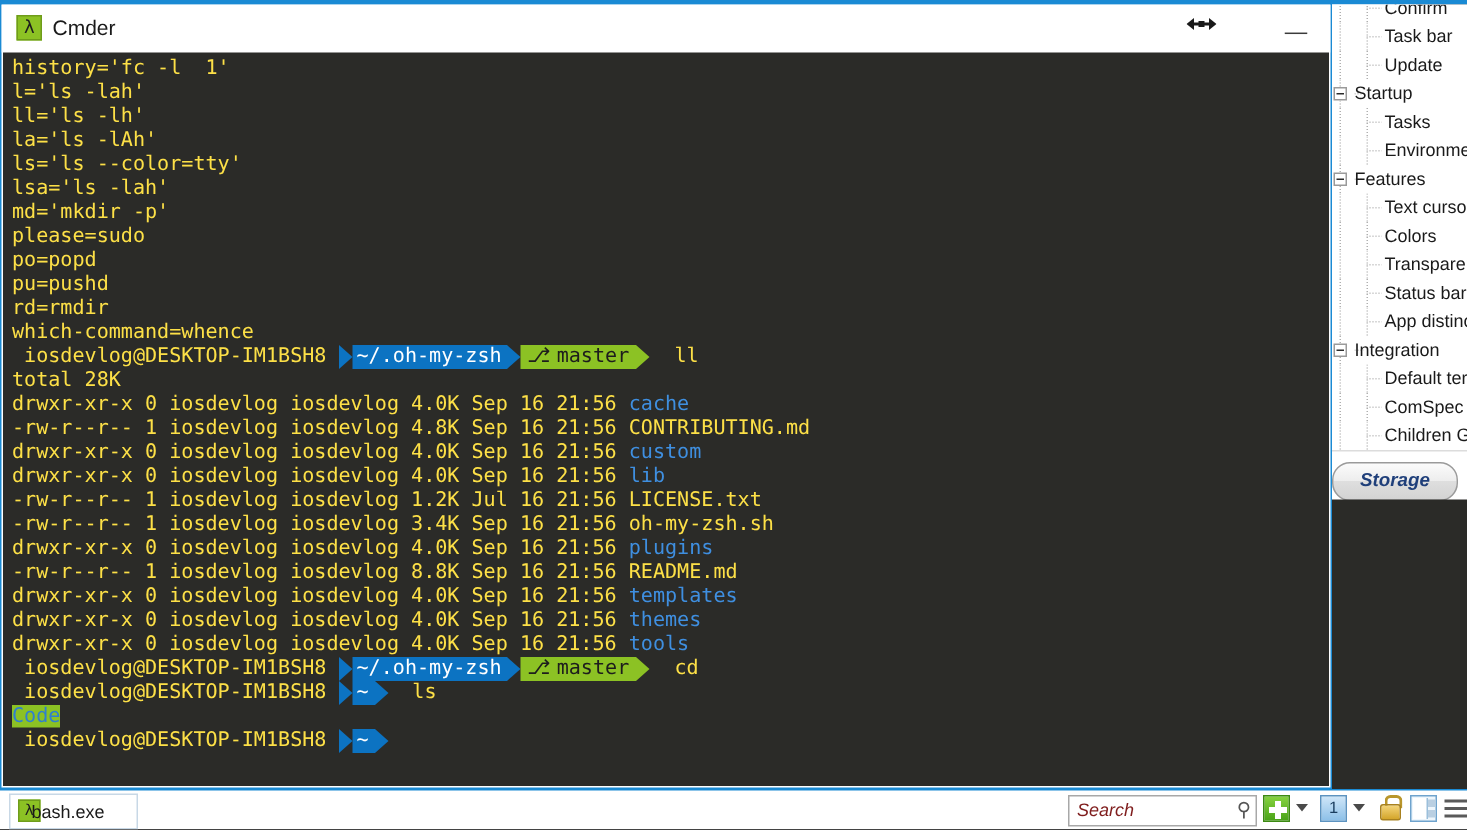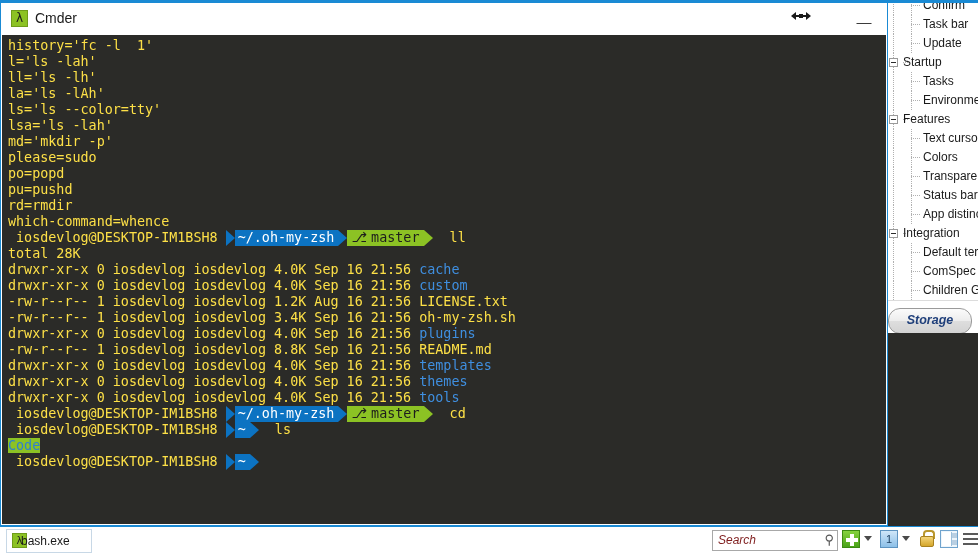--- a/index.html
+++ b/index.html
@@ -544,22 +544,24 @@
         <div class="line"><span class="plain">lsa='ls -lah'</span></div>
         <div class="line"><span class="plain">md='mkdir -p'</span></div>
         <div class="line"><span class="plain">please=sudo</span></div>
         <div class="line"><span class="plain">po=popd</span></div>
         <div class="line"><span class="plain">pu=pushd</span></div>
         <div class="line"><span class="plain">rd=rmdir</span></div>
         <div class="line"><span class="plain">which-command=whence</span></div>
         <div class="line"><span class="plain"> iosdevlog@DESKTOP-IM1BSH8 </span><span class="arrow arr-blue-in"></span><span class="seg seg-blue">~/.oh-my-zsh</span><span class="arrow" style="border-left: 9px solid rgb(12, 115, 194);"></span><span class="seg seg-green"><span class="git-glyph">⎇ </span><span>master</span></span><span class="arrow arr-green-out"></span><span class="plain">  ll</span></div>
         <div class="line"><span class="plain">total 28K</span></div>
         <div class="line"><span class="plain">drwxr-xr-x 0 iosdevlog iosdevlog 4.0K Sep 16 21:56 </span><span class="dir">cache</span></div>
+        <div class="line"><span class="plain">-rw-r--r-- 1 iosdevlog iosdevlog 4.8K Sep 16 21:56 </span><span class="plain">CONTRIBUTING.md</span></div>
         <div class="line"><span class="plain">drwxr-xr-x 0 iosdevlog iosdevlog 4.0K Sep 16 21:56 </span><span class="dir">custom</span></div>
-        <div class="line"><span class="plain">-rw-r--r-- 1 iosdevlog iosdevlog 1.2K Aug 16 21:56 </span><span class="plain">LICENSE.txt</span></div>
+        <div class="line"><span class="plain">drwxr-xr-x 0 iosdevlog iosdevlog 4.0K Sep 16 21:56 </span><span class="dir">lib</span></div>
+        <div class="line"><span class="plain">-rw-r--r-- 1 iosdevlog iosdevlog 1.2K Jul 16 21:56 </span><span class="plain">LICENSE.txt</span></div>
         <div class="line"><span class="plain">-rw-r--r-- 1 iosdevlog iosdevlog 3.4K Sep 16 21:56 </span><span class="plain">oh-my-zsh.sh</span></div>
         <div class="line"><span class="plain">drwxr-xr-x 0 iosdevlog iosdevlog 4.0K Sep 16 21:56 </span><span class="dir">plugins</span></div>
         <div class="line"><span class="plain">-rw-r--r-- 1 iosdevlog iosdevlog 8.8K Sep 16 21:56 </span><span class="plain">README.md</span></div>
         <div class="line"><span class="plain">drwxr-xr-x 0 iosdevlog iosdevlog 4.0K Sep 16 21:56 </span><span class="dir">templates</span></div>
         <div class="line"><span class="plain">drwxr-xr-x 0 iosdevlog iosdevlog 4.0K Sep 16 21:56 </span><span class="dir">themes</span></div>
         <div class="line"><span class="plain">drwxr-xr-x 0 iosdevlog iosdevlog 4.0K Sep 16 21:56 </span><span class="dir">tools</span></div>
         <div class="line"><span class="plain"> iosdevlog@DESKTOP-IM1BSH8 </span><span class="arrow arr-blue-in"></span><span class="seg seg-blue">~/.oh-my-zsh</span><span class="arrow" style="border-left: 9px solid rgb(12, 115, 194);"></span><span class="seg seg-green"><span class="git-glyph">⎇ </span><span>master</span></span><span class="arrow arr-green-out"></span><span class="plain">  cd</span></div>
         <div class="line"><span class="plain"> iosdevlog@DESKTOP-IM1BSH8 </span><span class="arrow arr-blue-in"></span><span class="seg seg-blue">~</span><span class="arrow" style="border-left: 9px solid rgb(12, 115, 194);"></span><span class="plain">  ls</span></div>
         <div class="line"><span class="codehl">Code</span></div>
         <div class="line"><span class="plain"> iosdevlog@DESKTOP-IM1BSH8 </span><span class="arrow arr-blue-in"></span><span class="seg seg-blue">~</span><span class="arrow" style="border-left: 9px solid rgb(12, 115, 194);"></span></div>

